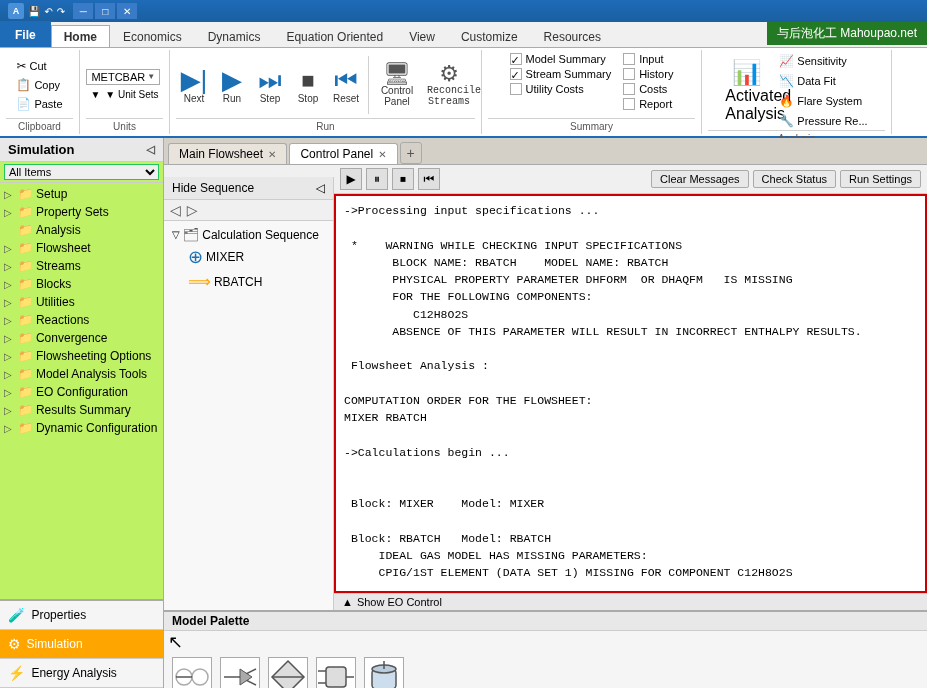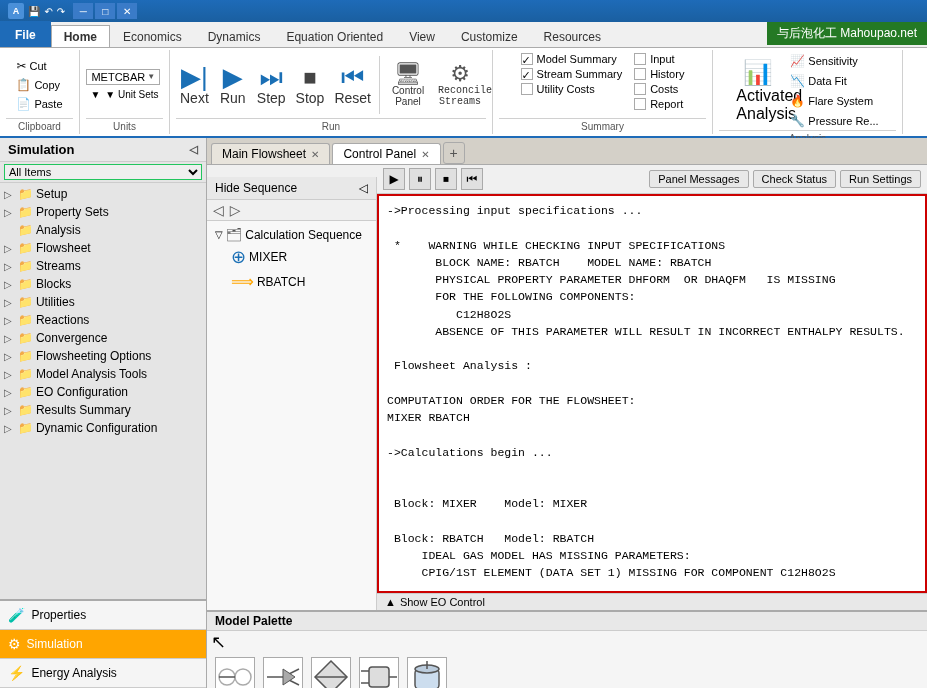--- a/index.html
+++ b/index.html
@@ -124,22 +124,22 @@
 
     
     .main-area {
       display: flex;
       height: calc(688px - 22px - 26px - 90px - 20px);
       flex: 1;
     }
 
     
     .sidebar {
-      width: 207px;
-      background: #e5e5e5;
+      width: 164px;
+      background: #bef264;
       border-right: 1px solid #aaa;
       display: flex;
       flex-direction: column;
     }
     .sidebar-header {
       background: #e8e8e8;
       padding: 4px 8px;
       font-size: 13px;
       font-weight: bold;
       border-bottom: 1px solid #ccc;
@@ -354,21 +354,21 @@
       background: rgba(0,100,0,0.85);
       color: white;
       font-size: 12px;
       padding: 3px 10px;
       z-index: 100;
     }
 
     .ribbon-separator { width: 1px; background: #d0d0d0; margin: 4px 2px; align-self: stretch; }
     .run-icon-btn { display: flex; flex-direction: column; align-items: center; cursor: pointer; padding: 2px 4px; min-width: 36px; }
     .run-icon-btn .big-icon { font-size: 28px; line-height: 1; }
-    .run-icon-btn .btn-label { font-size: 14px; color: #333; }
+    .run-icon-btn .btn-label { font-size: 10px; color: #333; }
 
     .summary-items { display: flex; flex-direction: column; gap: 1px; margin-bottom: 4px; }
     .summary-item { display: flex; align-items: center; gap: 4px; font-size: 11px; cursor: pointer; padding: 1px 2px; }
     .chk { width: 12px; height: 12px; border: 1px solid #aaa; background: white; display: inline-block; }
     .analysis-btn { display: flex; flex-direction: column; align-items: center; cursor: pointer; padding: 2px 4px; }
   </style>
 </head>
 <body>
 
 <div class="title-bar">
@@ -682,21 +682,21 @@
           </div>
 
           <div class="right-panel">
 
             <div class="control-panel-toolbar">
               <button class="ctrl-btn-icon">▶</button>
               <button class="ctrl-btn-icon">⏸</button>
               <button class="ctrl-btn-icon">⏹</button>
               <button class="ctrl-btn-icon">⏮</button>
               <div style="flex:1;"></div>
-              <button class="ctrl-btn">Panel Messages</button>
+              <button class="ctrl-btn">Clear Messages</button>
               <button class="ctrl-btn">Check Status</button>
               <button class="ctrl-btn">Run Settings</button>
             </div>
 
             <div class="console-output">-&gt;Processing input specifications ...
 
  *    WARNING WHILE CHECKING INPUT SPECIFICATIONS
        BLOCK NAME: RBATCH    MODEL NAME: RBATCH
        PHYSICAL PROPERTY PARAMETER DHFORM  OR DHAQFM   IS MISSING
        FOR THE FOLLOWING COMPONENTS:

